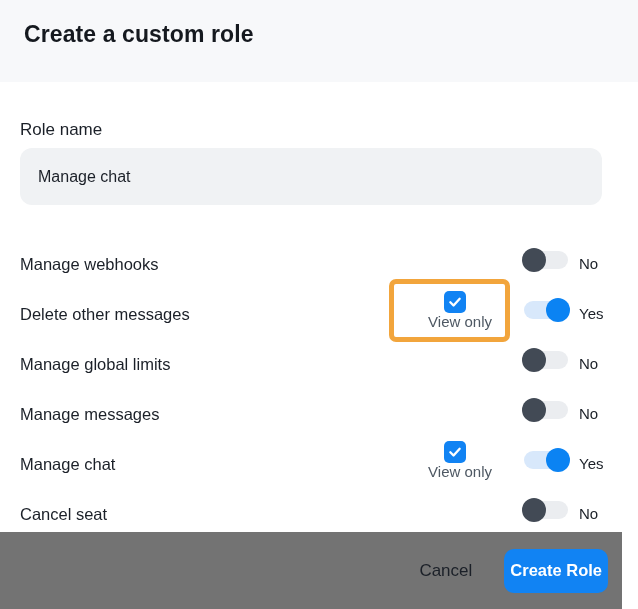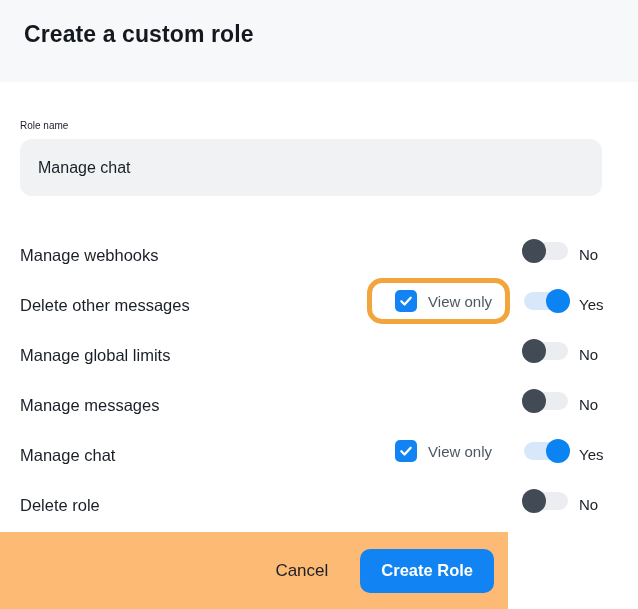--- a/index.html
+++ b/index.html
@@ -23,21 +23,21 @@
     font-weight: 600;
     letter-spacing: 0.1px;
     color: #15191f;
   }
 
   
   .dialog-body { padding: 0 20px; }
   .role-label {
     display: block;
     margin-top: 38px;
-    font-size: 10px;
+    font-size: 17px;
     color: #1b2028;
   }
   .role-input {
     display: block;
     margin-top: 8px;
     width: 582px;
     height: 57px;
     background: #f0f2f4;
     border: none;
     border-radius: 12px;
@@ -60,24 +60,25 @@
     color: #1b2028;
     flex: 1 1 auto;
     margin-top: 8px;
   }
 
   
   .viewonly-group {
     display: flex;
     align-items: center;
     border: 5px solid transparent;
-    border-radius: 15px;
+    border-radius: 7px;
     padding: 7px 13px 7px 23px;
     margin-right: 14px;
     background: transparent;
+    flex-direction: column;
   }
   .perm-row:not(.has-viewonly) .viewonly-group { display: none; }
   .perm-row.highlighted .viewonly-group { border-color: #f2a53c; background: #ffffff; }
   .checkbox {
     width: 22px; height: 22px;
     border-radius: 5px;
     background: #1183f3;
     display: flex;
     align-items: center;
     justify-content: center;
@@ -123,40 +124,40 @@
   .toggle-state {
     margin-left: 11px;
     font-size: 15px;
     color: #1b2028;
   }
 
   
   .dialog-footer {
     position: absolute;
     left: 0; bottom: 0;
-    width: 508px; height: 77px;
-    background: #fdba74;
+    width: 622px; height: 77px;
+    background: #737373;
     display: flex;
     align-items: center;
     justify-content: flex-end;
     padding-right: 14px;
   }
   .cancel-button {
     background: transparent;
     border: none;
     font-family: "Liberation Sans", sans-serif;
     font-size: 17px;
     color: #1b2028;
     padding: 10px 16px;
     cursor: pointer;
   }
   .create-button {
     margin-left: 16px;
     height: 44px;
-    padding: 0 21px;
+    padding: 0 6px;
     background: #1183f3;
     border: none;
     border-radius: 10px;
     font-family: "Liberation Sans", sans-serif;
     font-size: 16.5px;
     font-weight: 600;
     color: #ffffff;
     cursor: pointer;
   }
 </style>
@@ -244,21 +245,21 @@
         <div class="toggle-group">
           <div class="toggle">
             <div class="toggle-track"></div>
             <div class="toggle-knob"></div>
           </div>
           <div class="toggle-state">Yes</div>
         </div>
       </div>
 
       <div class="perm-row">
-        <div class="perm-label">Delete role</div>
+        <div class="perm-label">Cancel seat</div>
 
         <div class="toggle-group">
           <div class="toggle">
             <div class="toggle-track"></div>
             <div class="toggle-knob"></div>
           </div>
           <div class="toggle-state">No</div>
         </div>
       </div>
 

